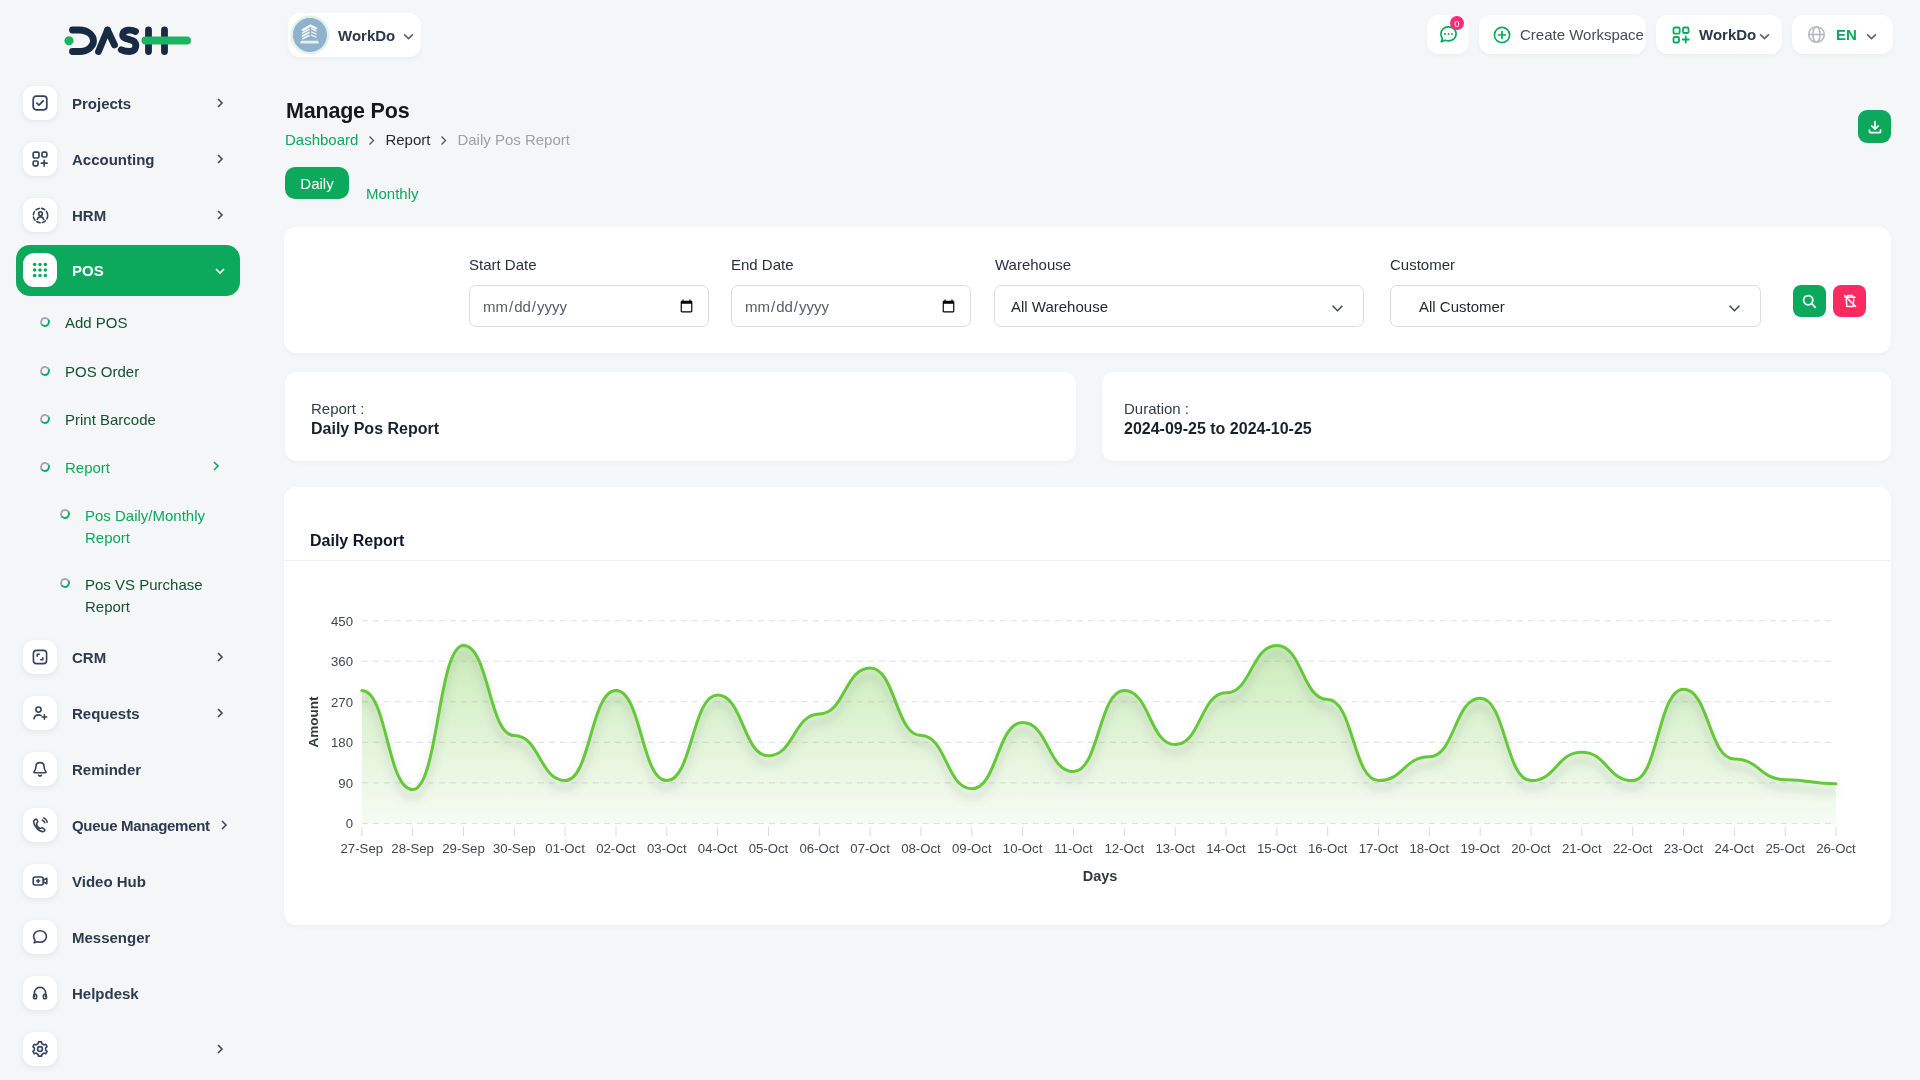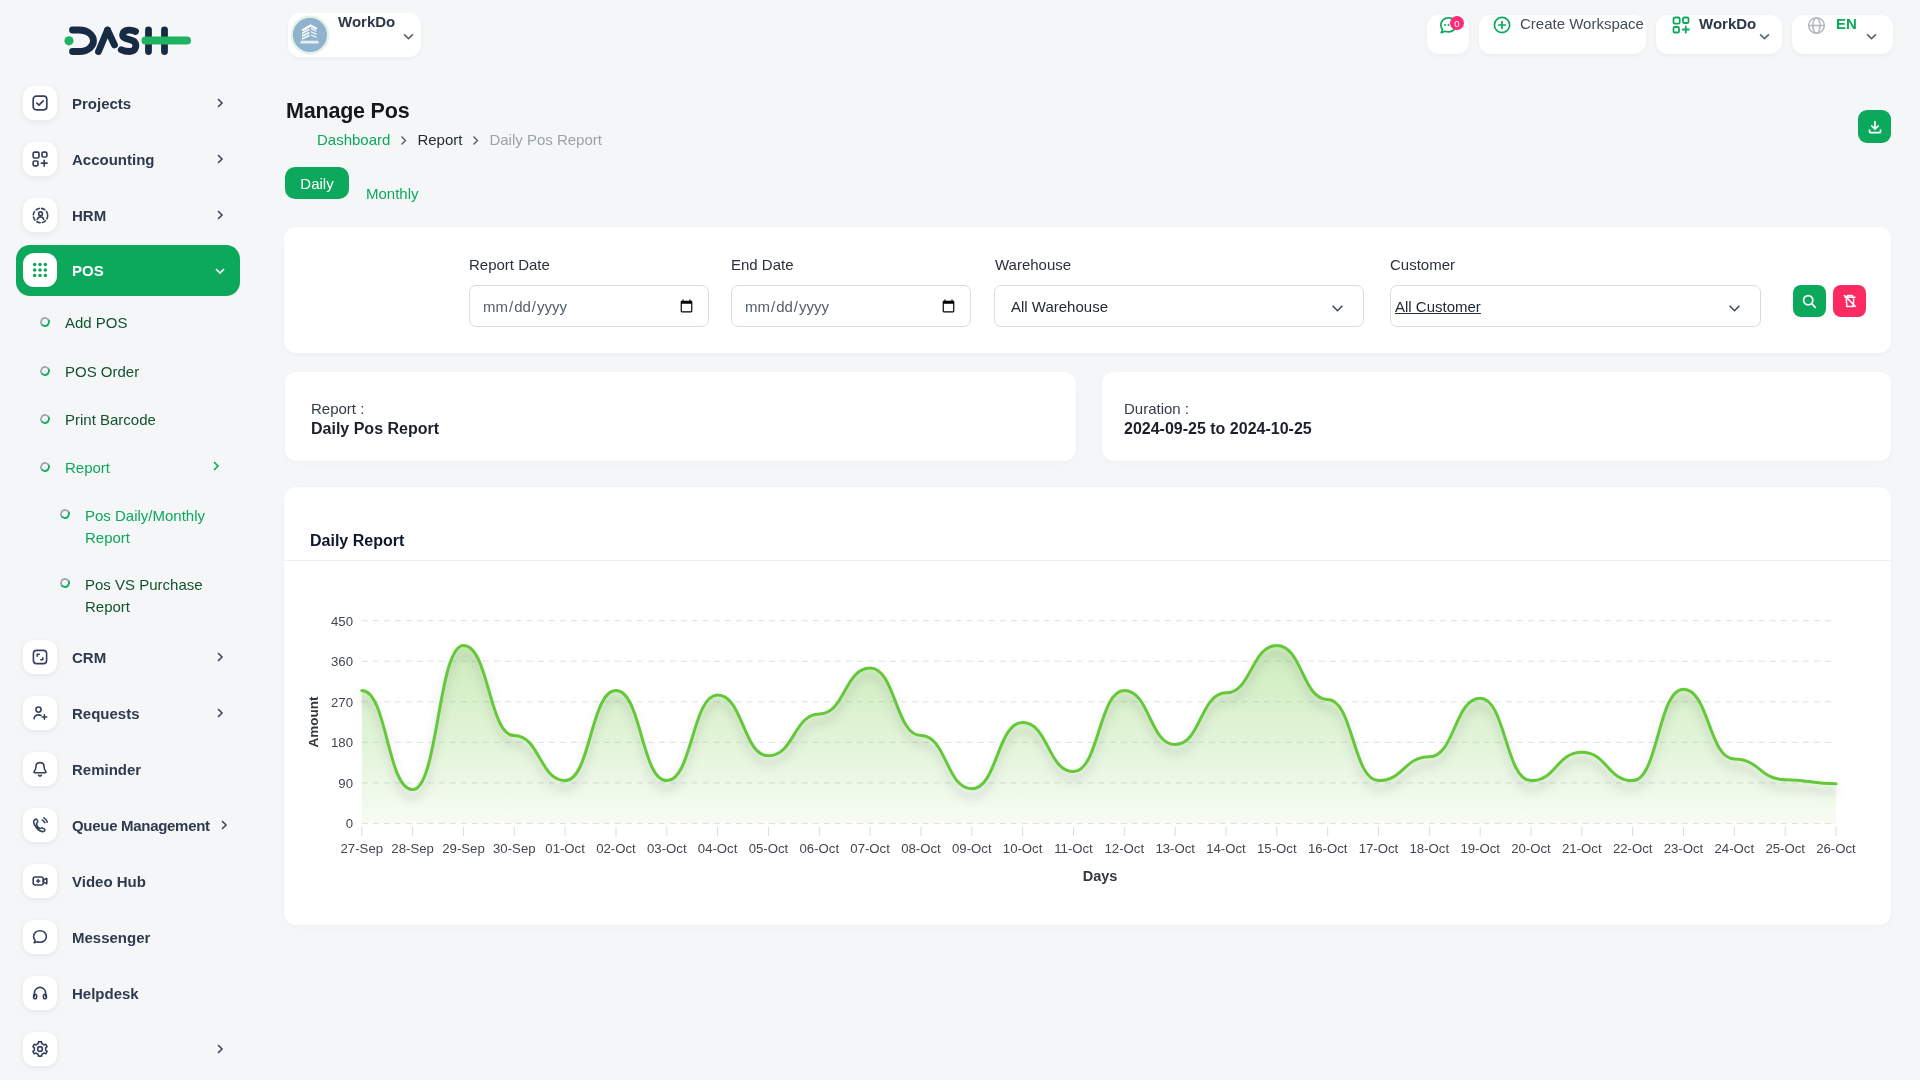--- a/index.html
+++ b/index.html
@@ -5,21 +5,21 @@
 * { margin:0; padding:0; box-sizing:border-box; }
 html,body { width:1920px; height:1080px; overflow:hidden; font-family:"Liberation Sans", sans-serif; background:#f5f6f8; color:#212732; }
 .abs { position:absolute; }
 .card { position:absolute; background:#fff; border-radius:12px; box-shadow:0 2px 4px rgba(16,24,40,.03); }
 .iconbox { position:absolute; width:34px; height:34px; background:#fff; border-radius:11px; box-shadow:0 2px 6px rgba(40,50,70,.08); display:flex; align-items:center; justify-content:center; }
 .mitem { position:absolute; left:72px; font-size:15px; font-weight:600; color:#2e3a4d; }
 .chev { position:absolute; left:215px; width:10px; height:10px; }
 .sub { position:absolute; left:65px; font-size:15px; color:#14532d; }
 .bullet { position:absolute; width:10px; height:10px; border-radius:50%; border:2.5px solid; border-color:#9fa8b3 #12ad62 #12ad62 #9fa8b3; transform:rotate(12deg); }
 
-.topbtn { position:absolute; top:15px; height:39px; background:#fff; border-radius:12px; box-shadow:0 2px 4px rgba(16,24,40,.04); display:flex; align-items:flex-start; }
+.topbtn { position:absolute; top:15px; height:39px; background:#fff; border-radius:12px; box-shadow:0 2px 4px rgba(16,24,40,.04); display:flex; align-items:center; }
 .grn { color:#0ca95c; }
 svg text { font-family:"Liberation Sans", sans-serif; }
 </style>
 </head>
 <body>
 
 <div class="abs" id="sidebar" style="left:0;top:0;width:256px;height:1080px;">
 
   <svg class="abs" style="left:64px;top:22px" width="128" height="38" viewBox="0 0 128 38">
     <g fill="none" stroke="#182b45" stroke-width="6.8" stroke-linecap="round">
@@ -245,21 +245,21 @@
     <path d="M 2.7 10.5 L 18.3 10.5"></path>
   </svg>
   <span style="margin-left:9px;font-size:15px;font-weight:600;color:#0ca95c;">EN</span>
   <svg class="abs" style="left:74px;top:16px" width="11" height="11" viewBox="0 0 10 10" fill="none" stroke="#5a6673" stroke-width="1.5">
       <path d="M 1 3 L 5 7 L 9 3"></path>
     </svg>
 </div>
 
 <div class="abs" style="left:286px;top:99px;font-size:21.5px;letter-spacing:-0.2px;font-weight:700;color:#14181f;">Manage Pos</div>
 <div class="abs" style="left:285px;top:131px;font-size:15px;color:#9aa2ac;display:flex;align-items:center;">
-  <span style="color:#0ca95c;margin-left:32px;">Dashboard</span>
+  <span style="color:#0ca95c;">Dashboard</span>
   <svg style="margin:1px 9px 0" width="9" height="11" viewBox="0 0 9 11" fill="none" stroke="#515c68" stroke-width="1.4">
       <path d="M 2.5 1.5 L 6.5 5.5 L 2.5 9.5"></path>
     </svg>
   <span style="color:#222b37;">Report</span>
   <svg style="margin:1px 9px 0" width="9" height="11" viewBox="0 0 9 11" fill="none" stroke="#515c68" stroke-width="1.4">
       <path d="M 2.5 1.5 L 6.5 5.5 L 2.5 9.5"></path>
     </svg>
   <span>Daily Pos Report</span>
 </div>
 
@@ -267,36 +267,36 @@
   <svg width="16" height="16" viewBox="0 0 16 16" fill="none" stroke="#fff" stroke-width="1.7" stroke-linecap="round" stroke-linejoin="round">
     <path d="M 8 2.5 L 8 10 M 4.8 7 L 8 10.2 L 11.2 7"></path>
     <path d="M 2.5 11 L 2.5 12.6 C 2.5 13.2 2.9 13.6 3.5 13.6 L 12.5 13.6 C 13.1 13.6 13.5 13.2 13.5 12.6 L 13.5 11"></path>
   </svg>
 </div>
 
 <div class="abs" style="left:285px;top:167px;width:64px;height:32px;background:#0ca95c;border-radius:10px;color:#fff;font-size:15px;display:flex;align-items:center;justify-content:center;">Daily</div>
 <div class="abs" style="left:366px;top:185px;font-size:15px;color:#0ca95c;">Monthly</div>
 
 <div class="card" style="left:284px;top:227px;width:1607px;height:126px;"></div>
-<div class="abs" style="left:469px;top:256px;font-size:15px;color:#29313d;">Report Date</div>
+<div class="abs" style="left:469px;top:256px;font-size:15px;color:#29313d;">Start Date</div>
 <div class="abs" style="left:731px;top:256px;font-size:15px;color:#29313d;">End Date</div>
 <div class="abs" style="left:995px;top:256px;font-size:15px;color:#29313d;">Warehouse</div>
 <div class="abs" style="left:1390px;top:256px;font-size:15px;color:#29313d;">Customer</div>
 
 <input type="date" class="abs" style="left: 469px; top: 285px; width: 240px; height: 42px; border: 1px solid rgb(217, 221, 227); border-radius: 7px; padding: 0px 12px; font-size: 15px; font-family: &quot;Liberation Sans&quot;, sans-serif; color: rgb(85, 94, 105); background: rgb(255, 255, 255); outline: none;">
 <input type="date" class="abs" style="left: 731px; top: 285px; width: 240px; height: 42px; border: 1px solid rgb(217, 221, 227); border-radius: 7px; padding: 0px 12px; font-size: 15px; font-family: &quot;Liberation Sans&quot;, sans-serif; color: rgb(85, 94, 105); background: rgb(255, 255, 255); outline: none;">
 
 <div class="abs" style="left:994px;top:285px;width:370px;height:42px;border:1px solid #d9dde3;border-radius:7px;background:#fff;display:flex;align-items:center;">
   <span style="margin-left:16px;font-size:15px;color:#212a35;">All Warehouse</span>
   <svg class="abs" style="left:336px;top:16px" width="13" height="13" viewBox="0 0 12 12" fill="none" stroke="#3c4650" stroke-width="1.4">
       <path d="M 1.5 3.5 L 6 8 L 10.5 3.5"></path>
     </svg>
 </div>
 <div class="abs" style="left:1390px;top:285px;width:371px;height:42px;border:1px solid #d9dde3;border-radius:7px;background:#fff;display:flex;align-items:center;">
-  <span style="margin-left:4px;font-size:15px;color:#212a35;text-decoration:underline;">All Customer</span>
+  <span style="margin-left:28px;font-size:15px;color:#212a35;">All Customer</span>
   <svg class="abs" style="left:337px;top:16px" width="13" height="13" viewBox="0 0 12 12" fill="none" stroke="#3c4650" stroke-width="1.4">
       <path d="M 1.5 3.5 L 6 8 L 10.5 3.5"></path>
     </svg>
 </div>
 
 <div class="abs" style="left:1793px;top:285px;width:33px;height:32px;background:#0ca95c;border-radius:8px;display:flex;align-items:center;justify-content:center;">
   <svg width="17" height="17" viewBox="0 0 17 17" fill="none" stroke="#fff" stroke-width="1.8" stroke-linecap="round">
     <circle cx="7.2" cy="7.2" r="4.6"></circle>
       <path d="M 10.7 10.7 L 14.3 14.3"></path>
   </svg>

